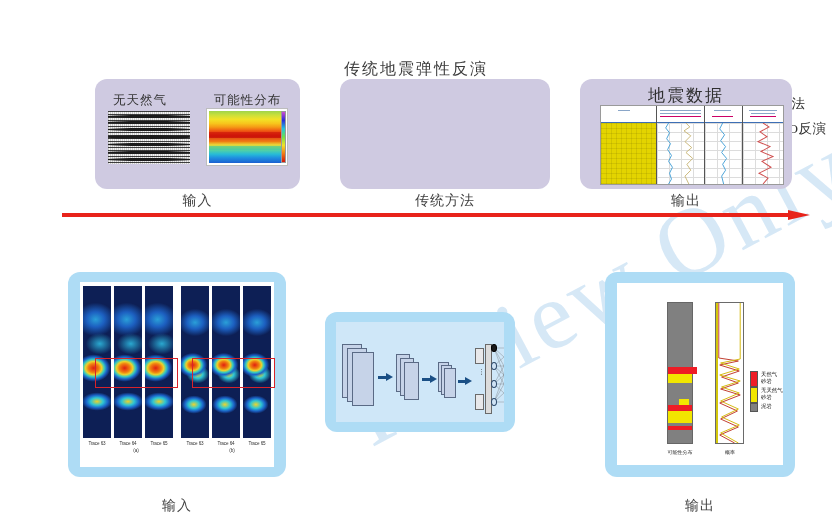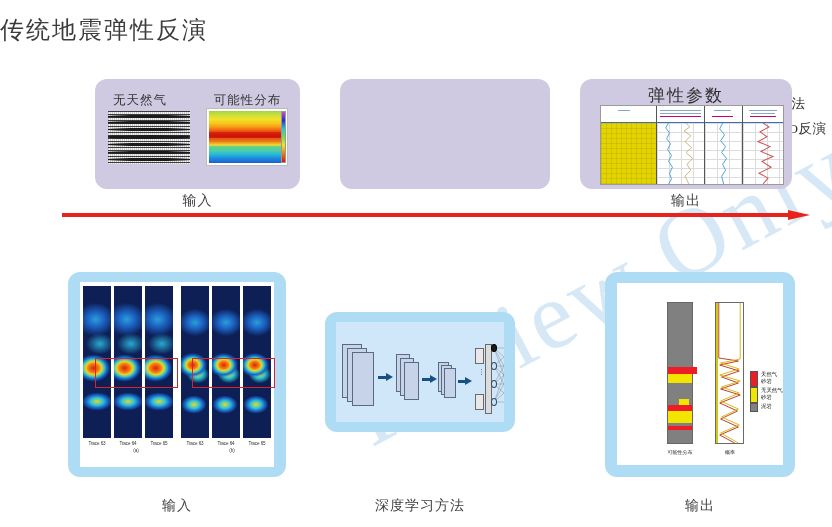--- a/index.html
+++ b/index.html
@@ -21,22 +21,22 @@
     transform:rotate(-28deg);
     transform-origin:left top;
     white-space:nowrap;
     letter-spacing:4px;
     pointer-events:none;
     z-index:0;
   }
 
   
   .sec-title{
-    position:absolute;text-align:left;width:100%;
-    font-size:24px;color:#3c3c3c;letter-spacing:2px;
+    position:absolute;text-align:center;width:100%;
+    font-size:16px;color:#3c3c3c;letter-spacing:2px;margin-top:45px;
   }
   #title-traditional{top:14px;}
   #title-deep{top:243px;}
 
   
   .panel{
     position:absolute;border-radius:12px;
     box-sizing:border-box;
   }
   .panel.lav{background:#cfcae1;}
@@ -244,23 +244,24 @@
     </div>
     <div class="lf-cbar"></div>
   </div>
 
   <div class="caption" style="left:95px;top:192px;width:205px;">输入</div>
 
   <div class="panel lav" id="panel-methods"></div>
   <div class="method-line" style="left:340px;top:95px;">线性化AVO方法</div>
   <div class="method-line" style="left:340px;top:120px;">贝叶斯线性化AVO反演</div>
   <div class="method-line" style="left:340px;top:145px;">MCMC方法</div>
+  <div class="caption" style="left:340px;top:192px;width:210px;">传统方法</div>
 
   <div class="panel lav" id="panel-output-trad"></div>
-  <div class="well-title" style="left:580px;width:212px;top:84px;">弹性参数</div>
+  <div class="well-title" style="left:580px;width:212px;top:84px;">地震数据</div>
 
   <div class="well-box">
     <div class="wt" style="width:31%;">
       <div class="wt-head">
           <i class="t1" style="left:30%;width:22%;"></i>
         </div>
       <div class="wt-body fill"></div>
     </div>
     <div class="wt" style="width:26%;">
       <div class="wt-head">
@@ -391,21 +392,20 @@
         <path d="M44,8 L58,18 M44,26 L58,18 M44,44 L58,38 M44,62 L58,58
                  M44,8 L58,38 M44,26 L58,58 M44,44 L58,18"></path>
       </g>
     </svg>
     <div class="node dk" style="left:155px;top:22px;width:6px;height:8px;"></div>
     <div class="node lb" style="left:155px;top:40px;width:6px;height:8px;"></div>
     <div class="node lb" style="left:155px;top:58px;width:6px;height:8px;"></div>
     <div class="node lb" style="left:155px;top:76px;width:6px;height:8px;"></div>
 
   </div>
-  <div class="caption" style="left:325px;top:497px;width:190px;">深度学习方法</div>
 
   <div class="panel blue" id="panel-output-dl"></div>
   <div class="out-board">
 
     <div class="lith-track">
       <div class="lith-seg" style="top:46%;height:5%;background:#ee1c25;"></div>
       <div class="lith-seg" style="top:51%;height:6%;background:#f2e600;"></div>
       <div class="lith-seg" style="top:73%;height:4%;background:#ee1c25;"></div>
       <div class="lith-seg" style="top:77%;height:9%;background:#f2e600;"></div>
       <div class="lith-seg" style="top:88%;height:3%;background:#ee1c25;"></div>

